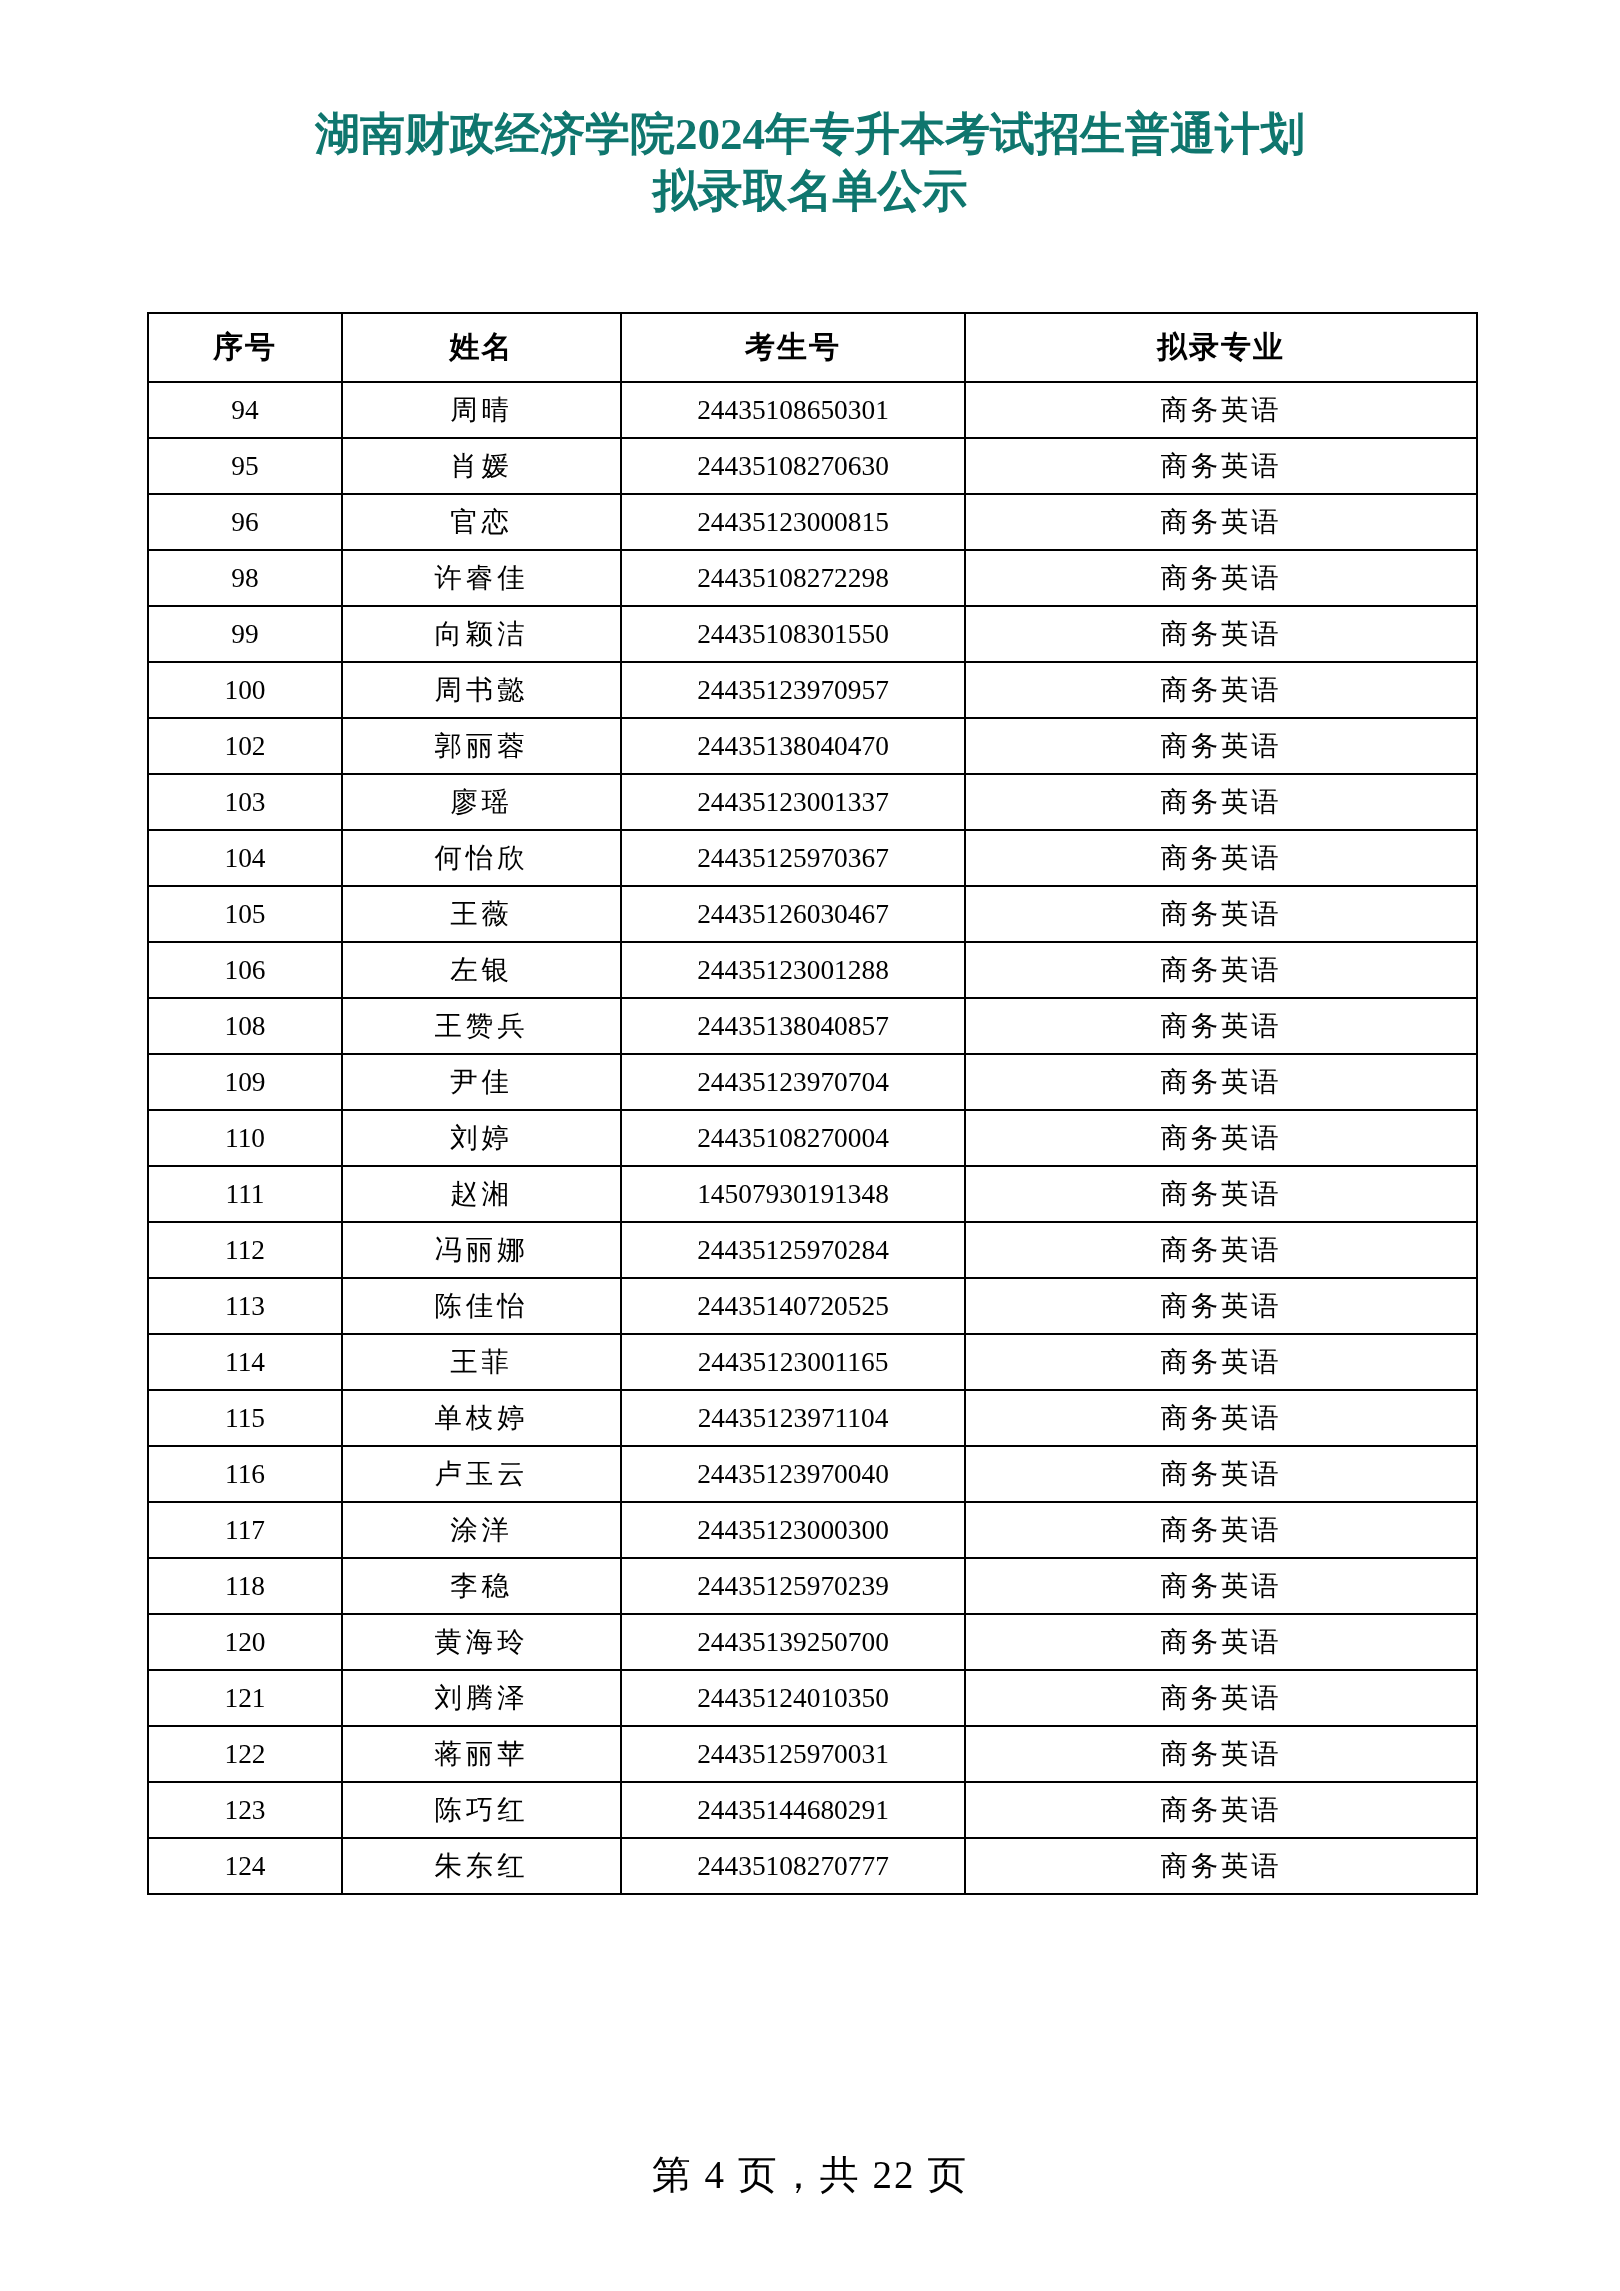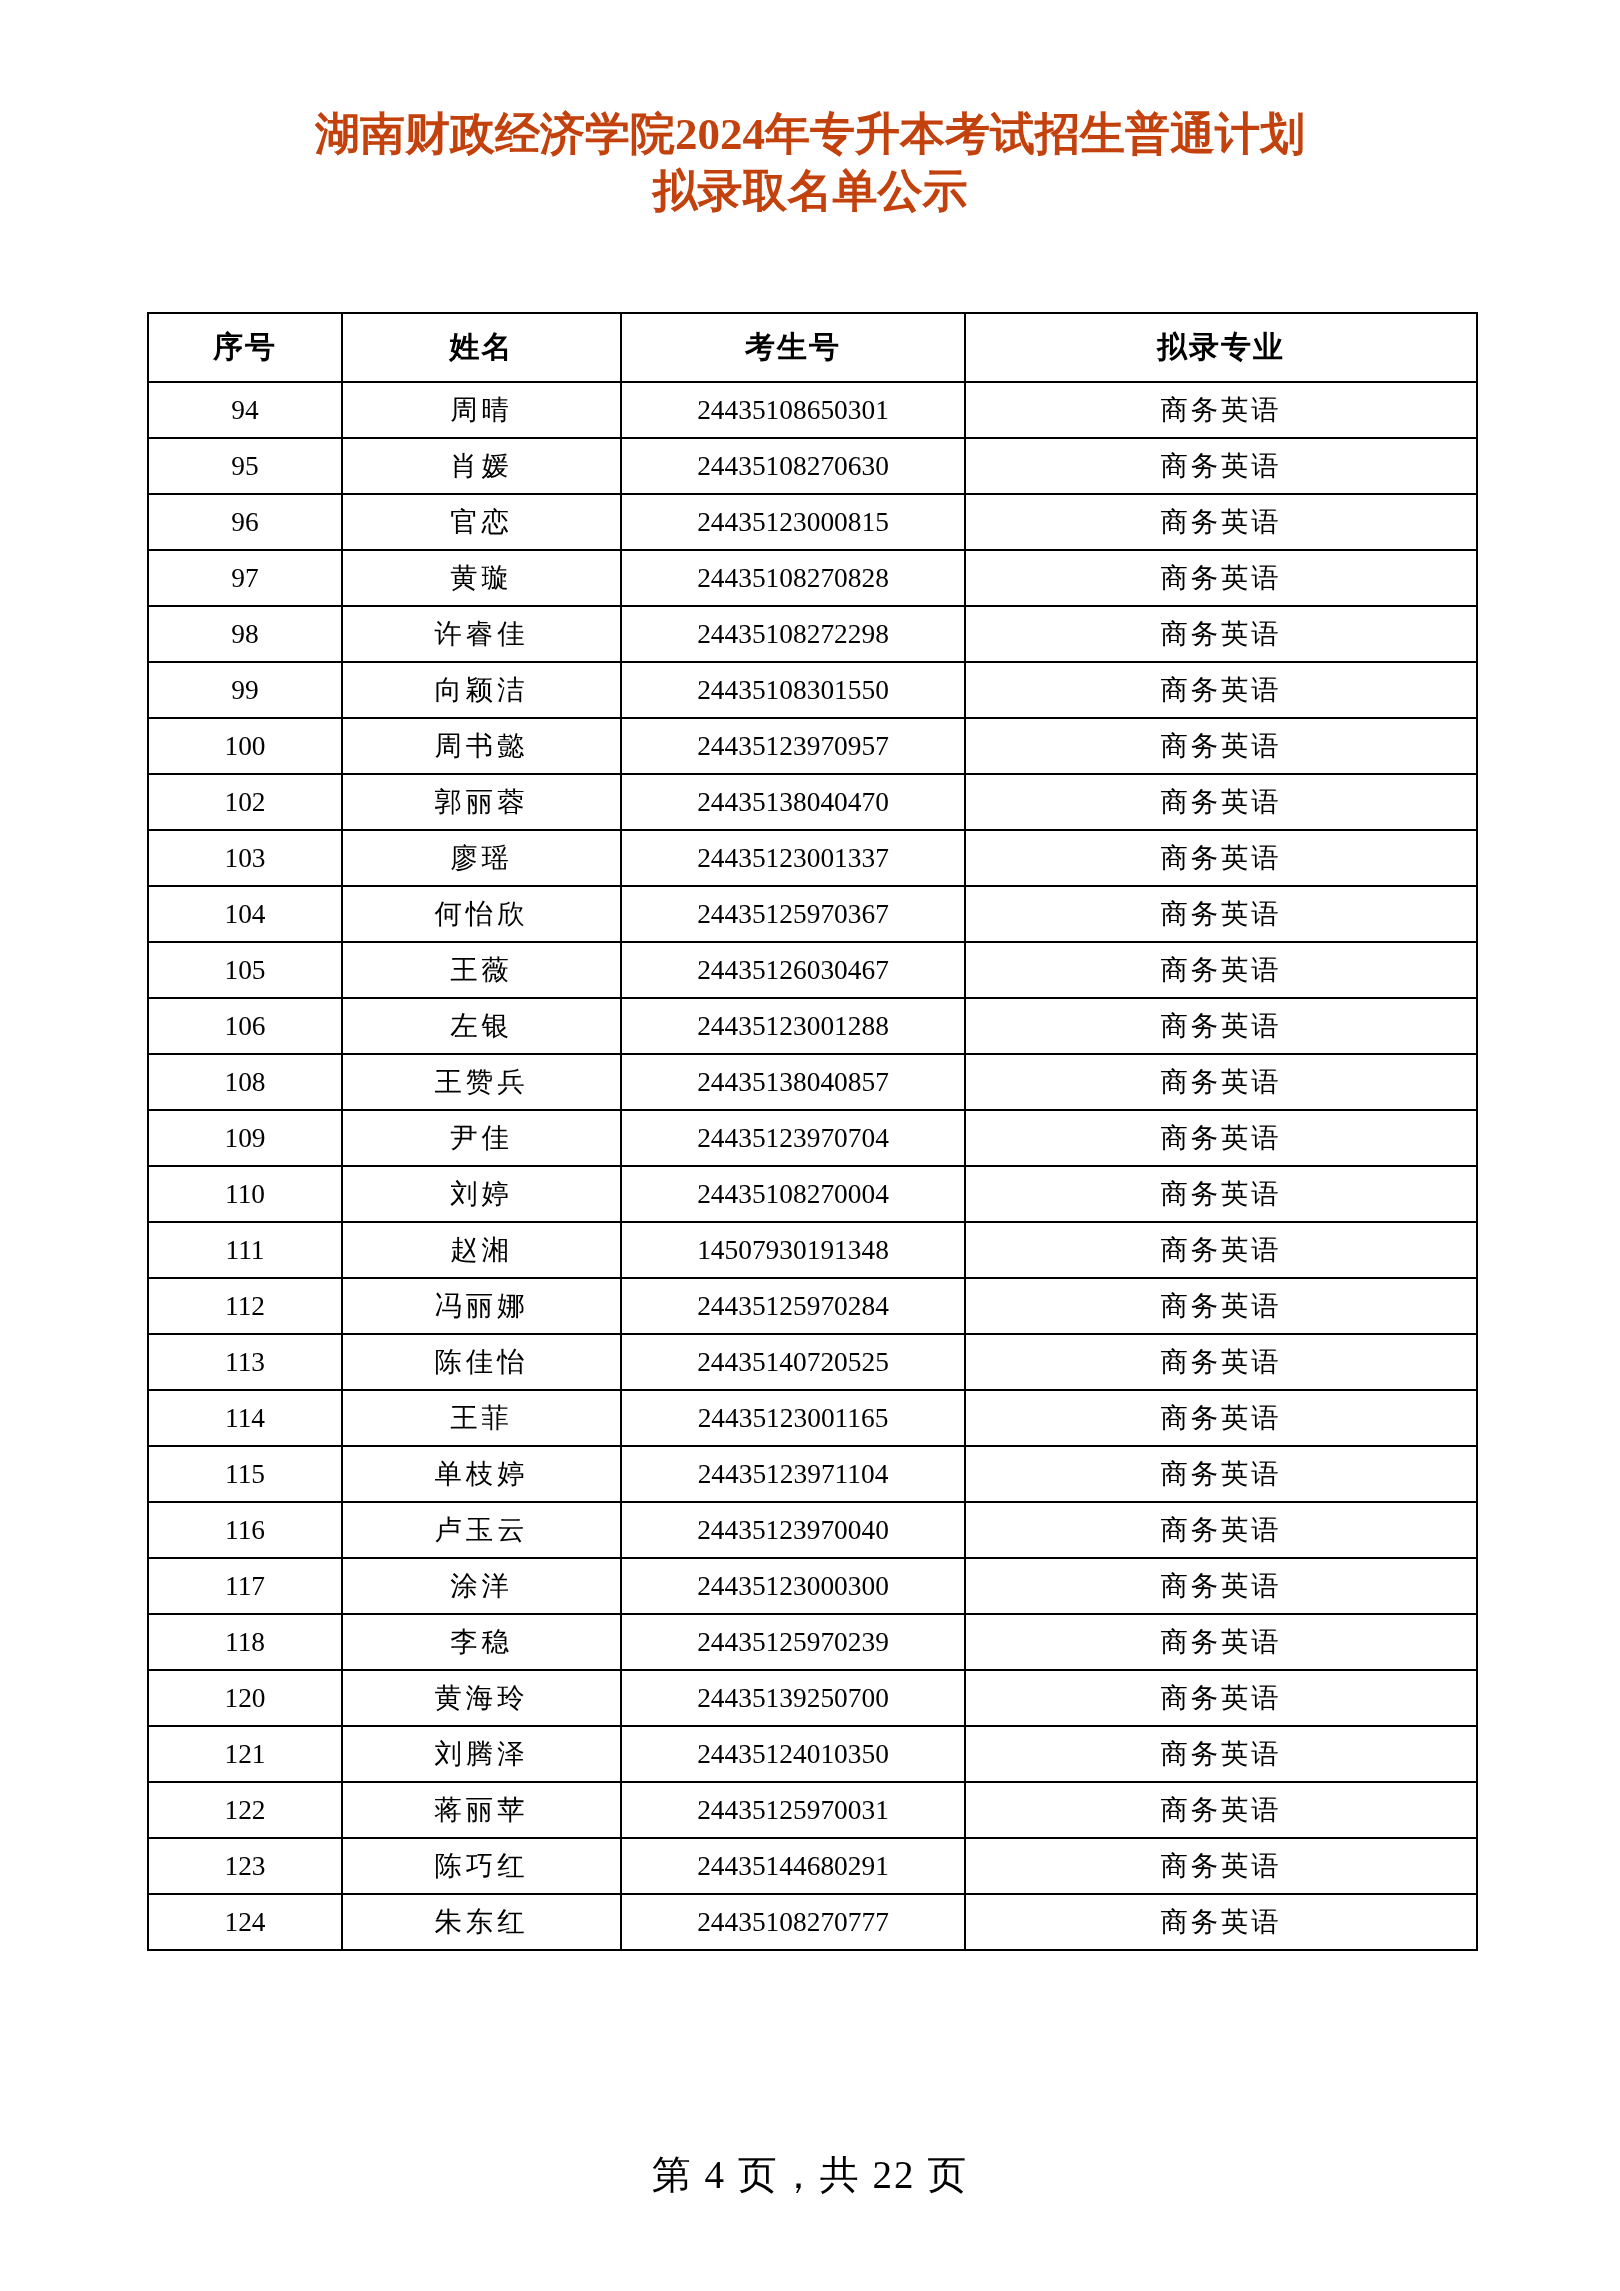--- a/index.html
+++ b/index.html
@@ -32,21 +32,21 @@
     width: 1620px;
     text-align: center;
   }
   .title-line {
     font-family: "Liberation Serif", "DejaVu Serif", serif;
     font-weight: bold;
     font-size: 45px;
     line-height: 57px;
     letter-spacing: 0px;
     white-space: nowrap;
-    color: #c2410c;
+    color: #0f766e;
   }
 
   
   .table-wrap {
     position: absolute;
     left: 147px;
     top: 312px;
     width: 1329px;
   }
   table.listing {
@@ -154,26 +154,20 @@
             <td class="cell-examno">24435108270630</td>
             <td class="cell-major">商务英语</td>
           </tr>
           <tr>
             <td class="cell-index">96</td>
             <td class="cell-name">官恋</td>
             <td class="cell-examno">24435123000815</td>
             <td class="cell-major">商务英语</td>
           </tr>
           <tr>
-            <td class="cell-index">97</td>
-            <td class="cell-name">黄璇</td>
-            <td class="cell-examno">24435108270828</td>
-            <td class="cell-major">商务英语</td>
-          </tr>
-          <tr>
             <td class="cell-index">98</td>
             <td class="cell-name">许睿佳</td>
             <td class="cell-examno">24435108272298</td>
             <td class="cell-major">商务英语</td>
           </tr>
           <tr>
             <td class="cell-index">99</td>
             <td class="cell-name">向颖洁</td>
             <td class="cell-examno">24435108301550</td>
             <td class="cell-major">商务英语</td>

